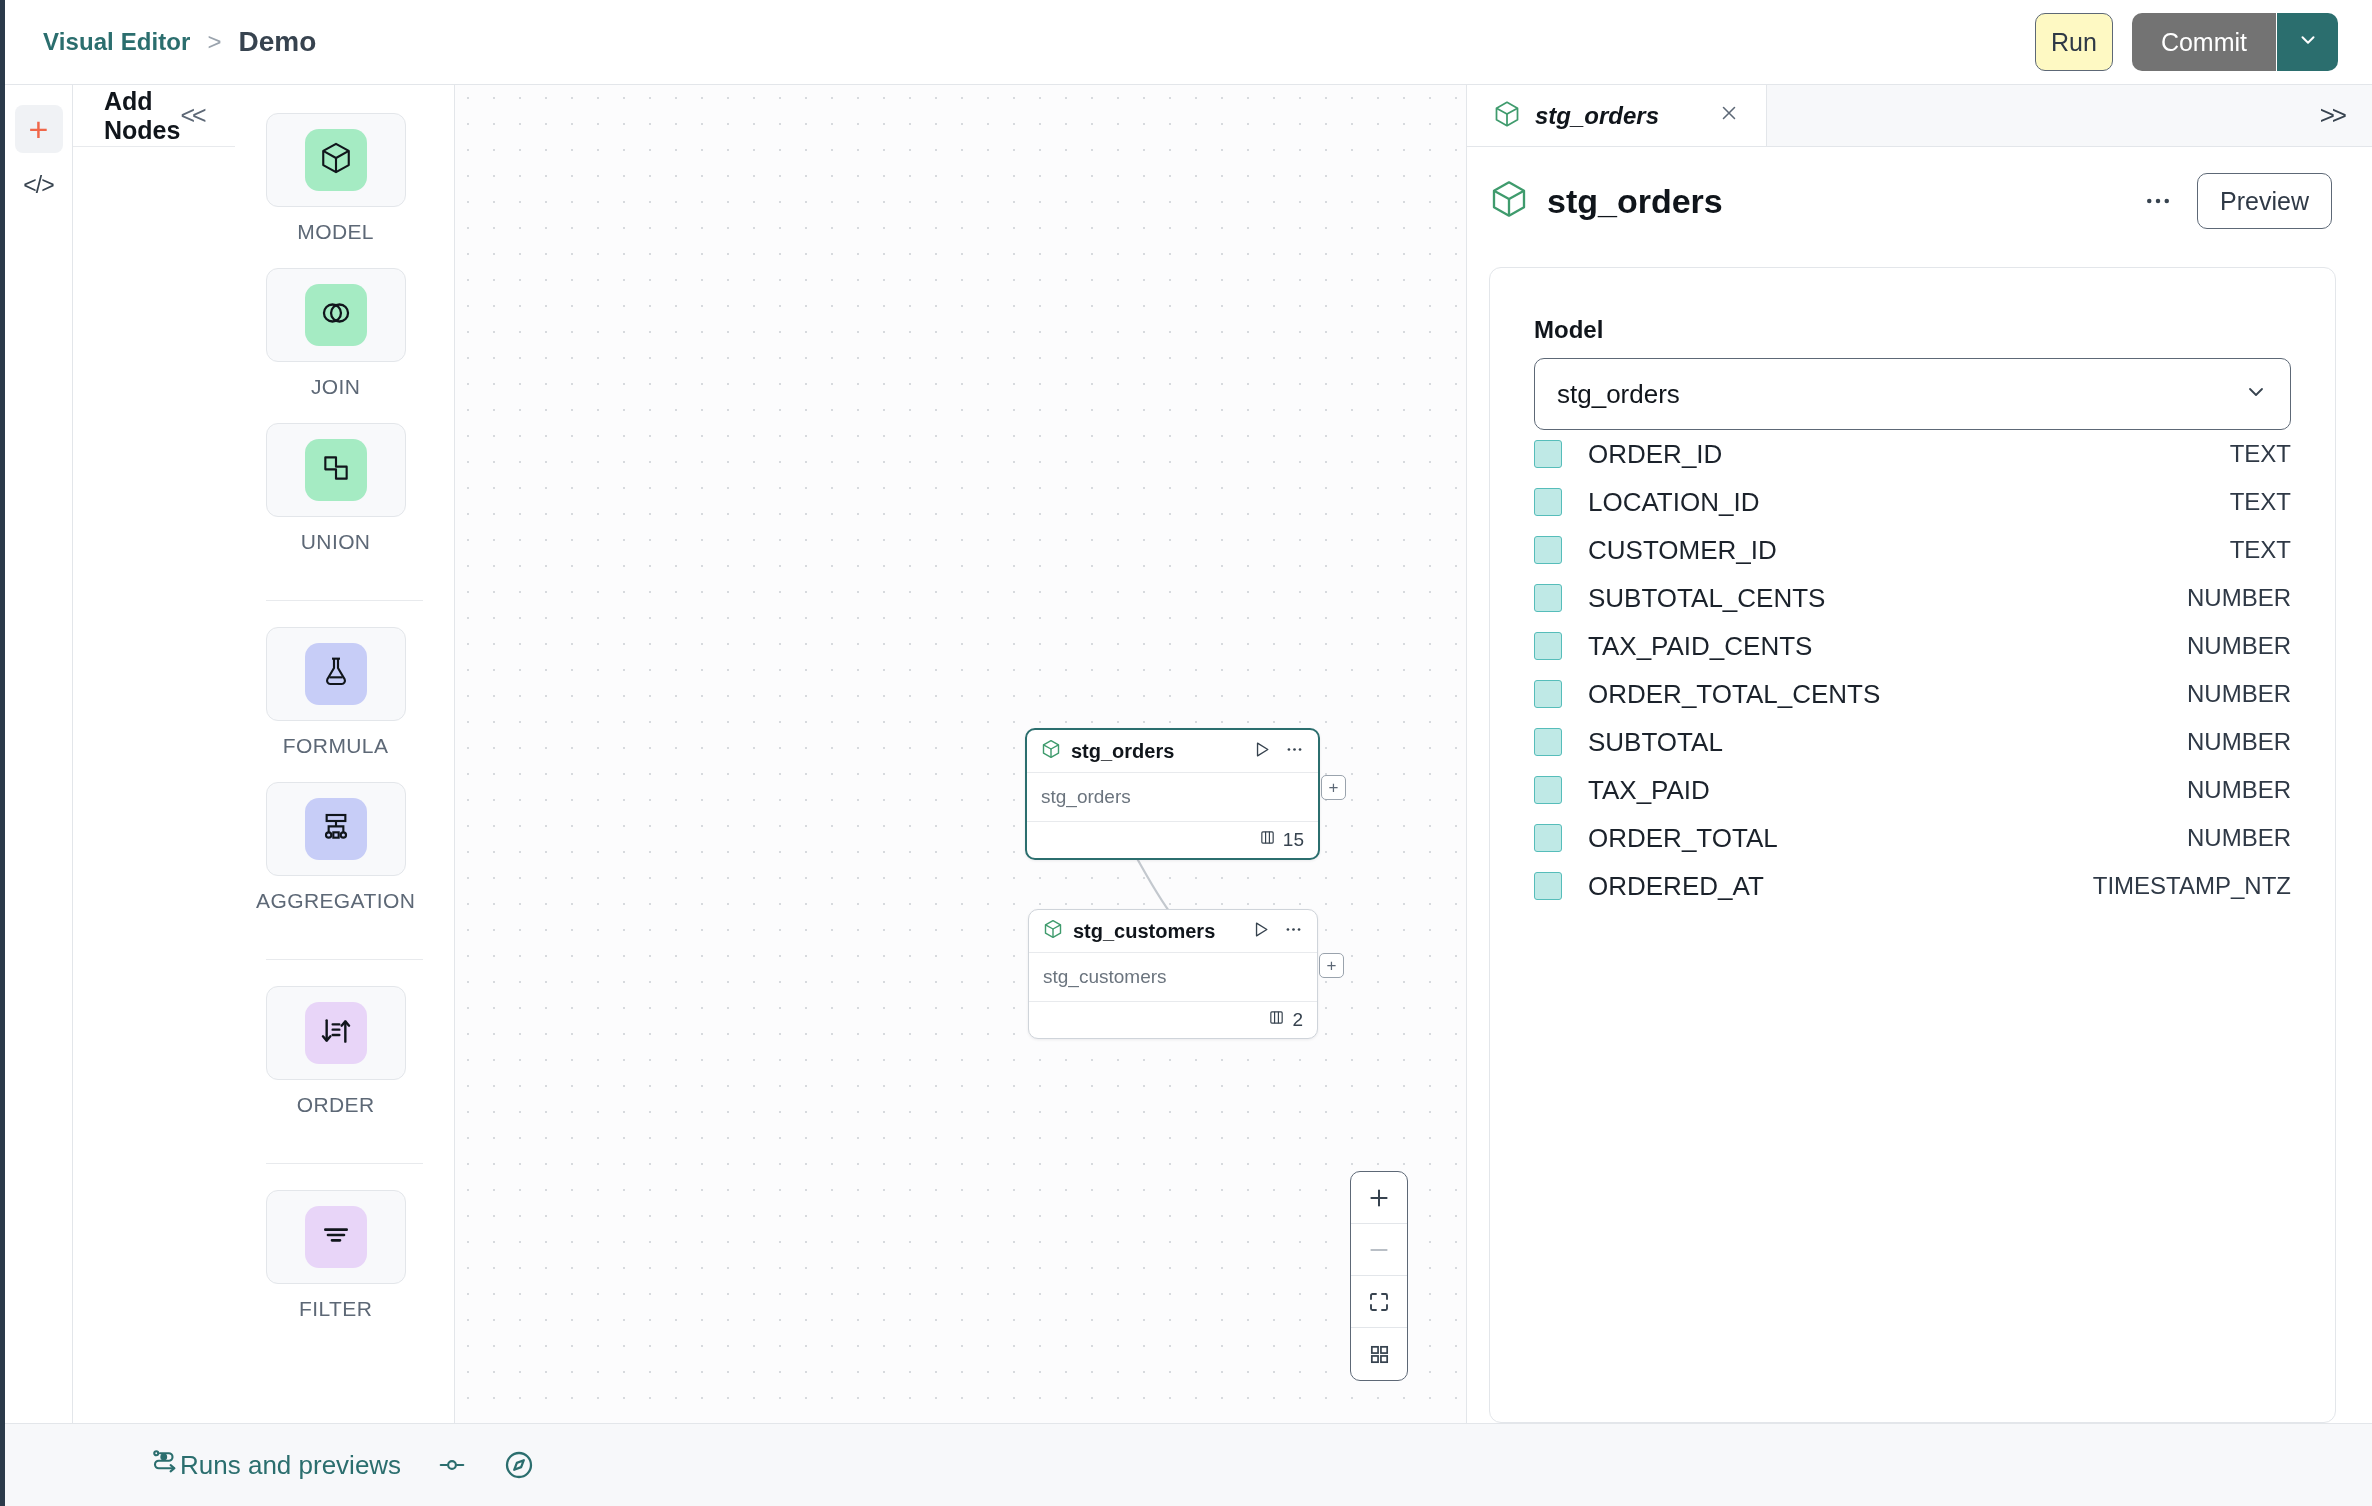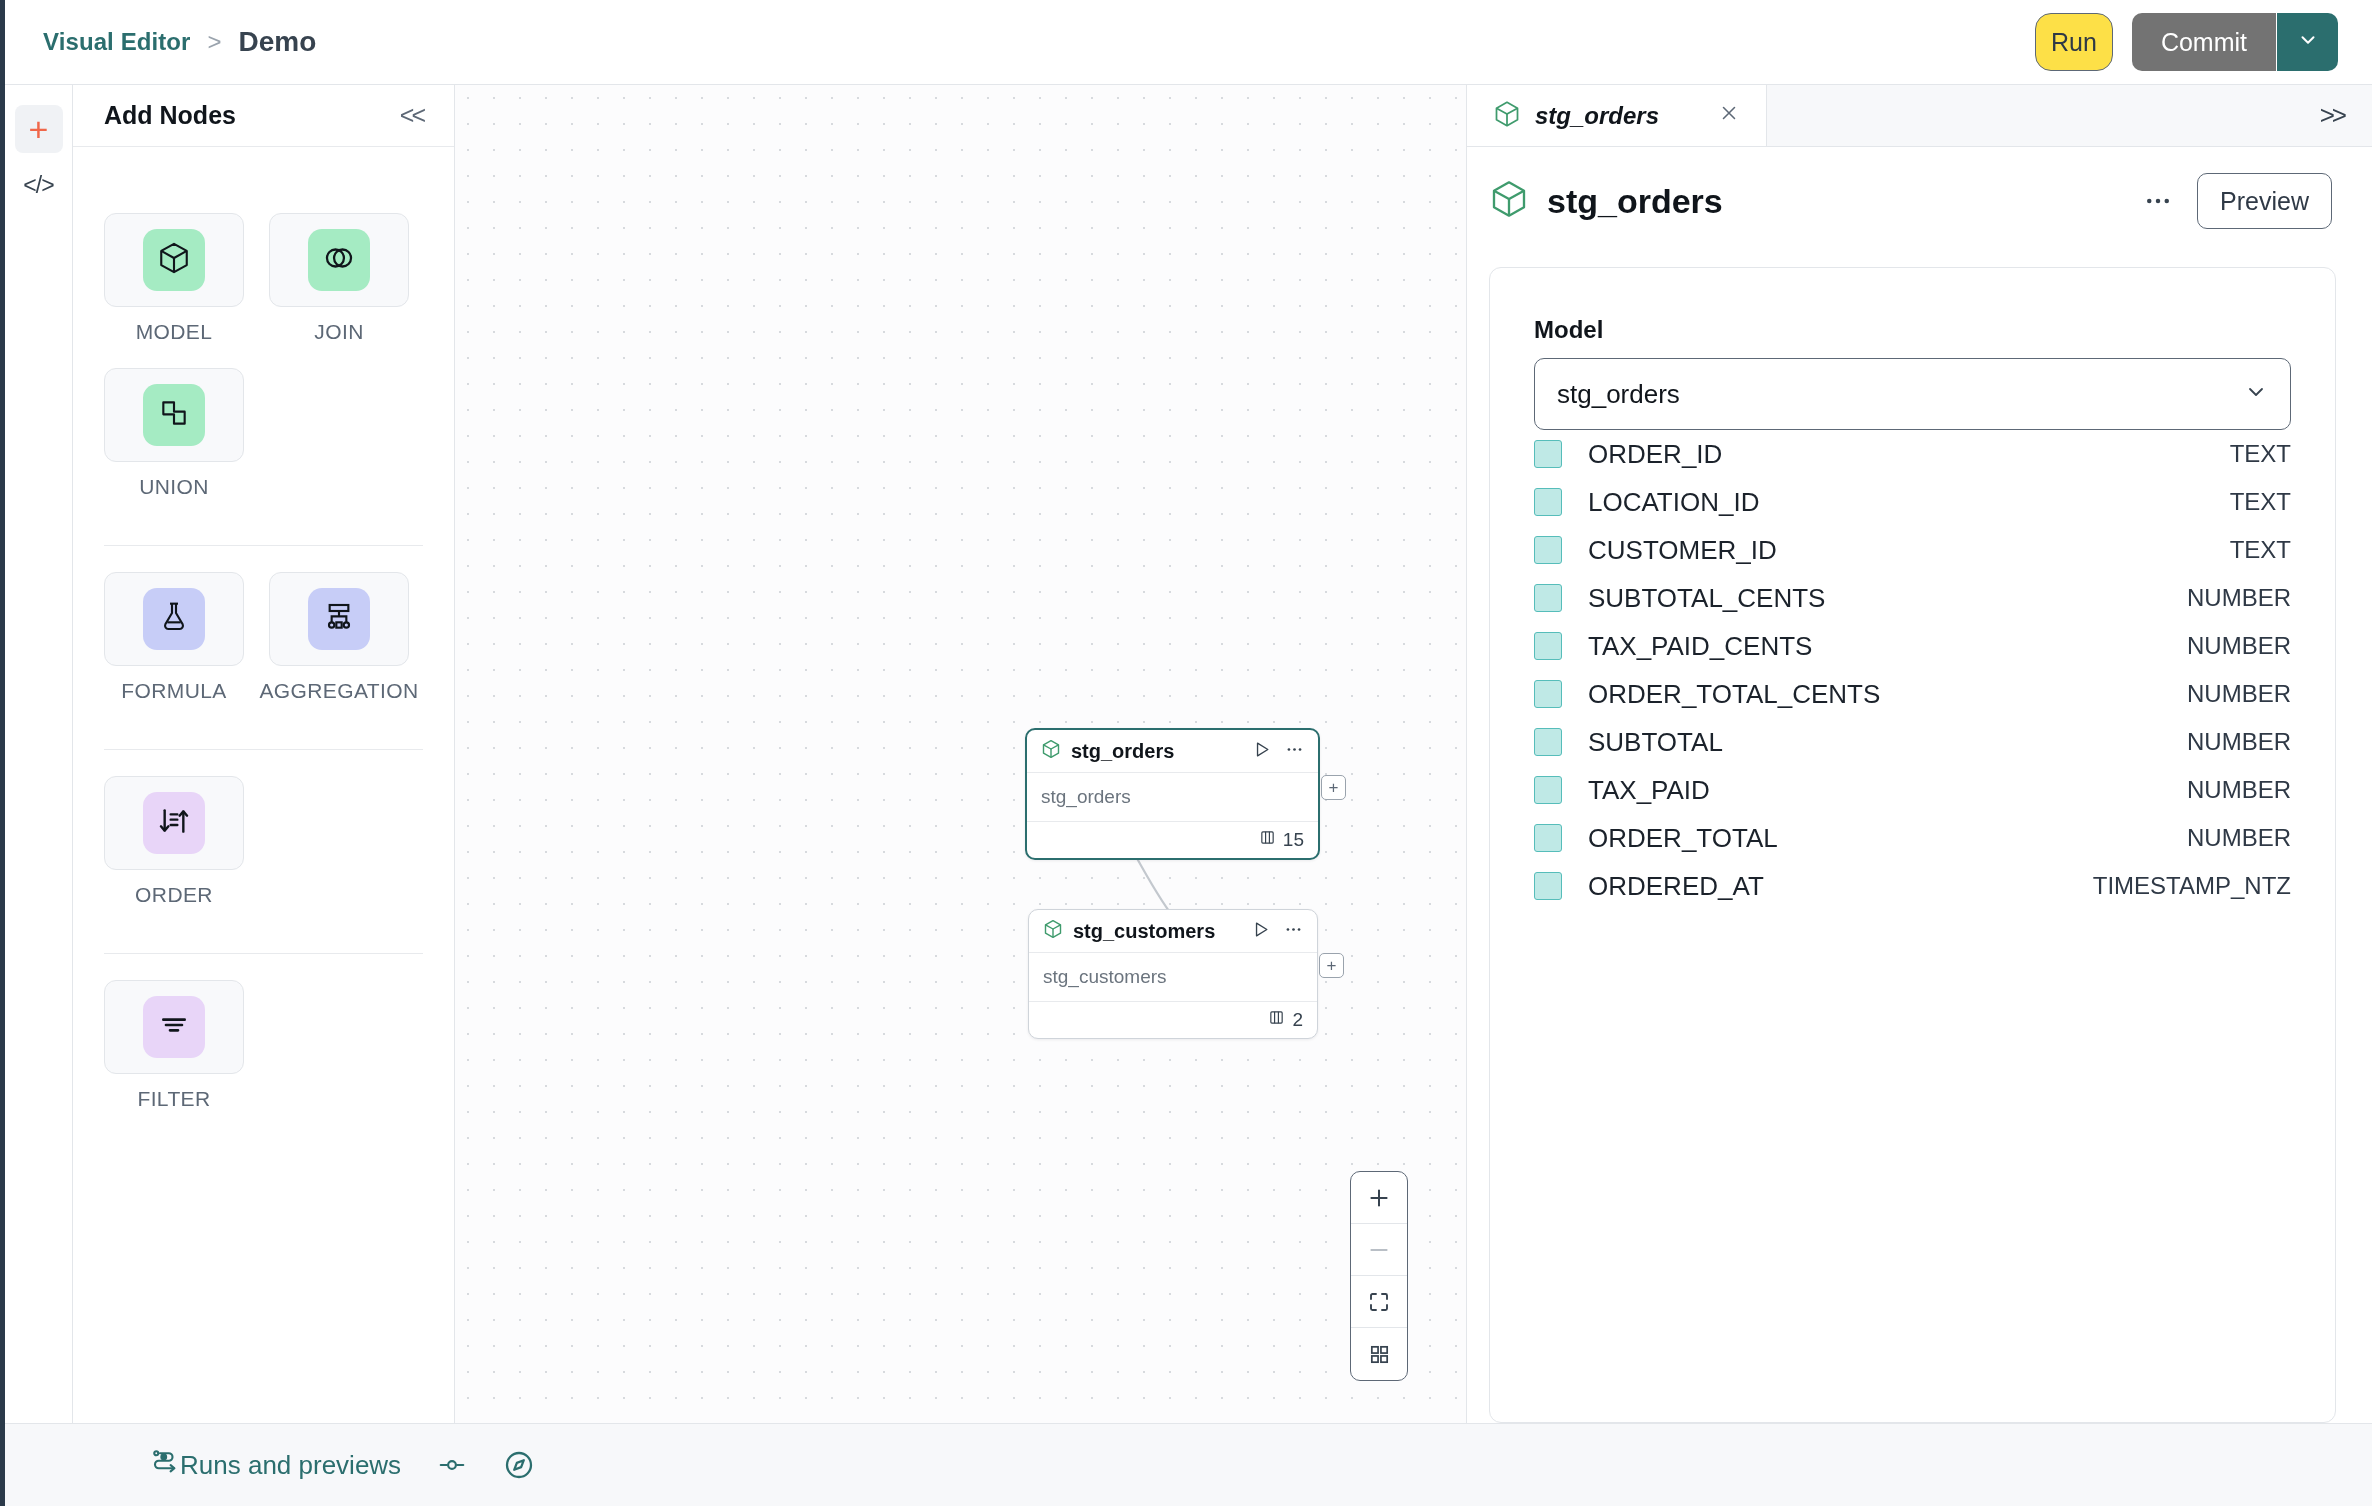--- a/index.html
+++ b/index.html
@@ -28,22 +28,22 @@
   .breadcrumb { display: flex; align-items: center; gap: 17px; }
   .crumb-link {
     color: #2b6e6e; font-size: 24px; font-weight: bold; letter-spacing: .1px;
     cursor: pointer;
   }
   .crumb-sep { color: #9aa3ad; font-size: 24px; font-weight: 400; }
   .crumb-current { color: #37434f; font-size: 28px; font-weight: bold; }
   .topbar-actions { margin-left: auto; display: flex; align-items: center; gap: 19px; }
   .btn-run {
     height: 58px; min-width: 78px; padding: 0 13px;
-    border: 1.5px solid #5d6876; border-radius: 16px;
-    background: #fde047; color: #2f3946; font-size: 25px;
+    border: 1.5px solid #5d6876; border-radius: 10px;
+    background: #fef9c3; color: #2f3946; font-size: 25px;
     display: flex; align-items: center; justify-content: center; cursor: pointer;
   }
   .commit-group { display: flex; align-items: stretch; height: 58px; }
   .btn-commit {
     background: #737373; color: #fff; font-size: 25px;
     padding: 0 29px; border: none;
     border-radius: 10px 0 0 10px;
     display: flex; align-items: center; cursor: pointer;
   }
   .btn-commit-caret {
@@ -68,21 +68,21 @@
     display: flex; align-items: center; justify-content: center; cursor: pointer;
   }
   .rail-btn.active { background: #f0f2f5; }
   .rail-plus { color: #f0674a; font-size: 34px; line-height: 1; font-weight: 300; }
   .rail-code { color: #37434f; font-size: 23px; font-weight: 500; letter-spacing: -1px; }
 
   
   .palette {
     width: 382px; flex: 0 0 382px;
     background: #fff; border-right: 1px solid #e3e6ea;
-    display: flex; flex-direction: column; gap: 38px;
+    display: flex; flex-direction: row;
   }
   .palette-head {
     height: 62px; flex: 0 0 62px;
     display: flex; align-items: center; padding: 0 31px;
     border-bottom: 1px solid #e8eaed;
   }
   .palette-title { font-size: 25px; font-weight: bold; color: #10151b; }
   .palette-collapse {
     margin-left: auto; color: #5d6876; font-size: 25px; cursor: pointer;
     letter-spacing: -3px; font-weight: 500;

